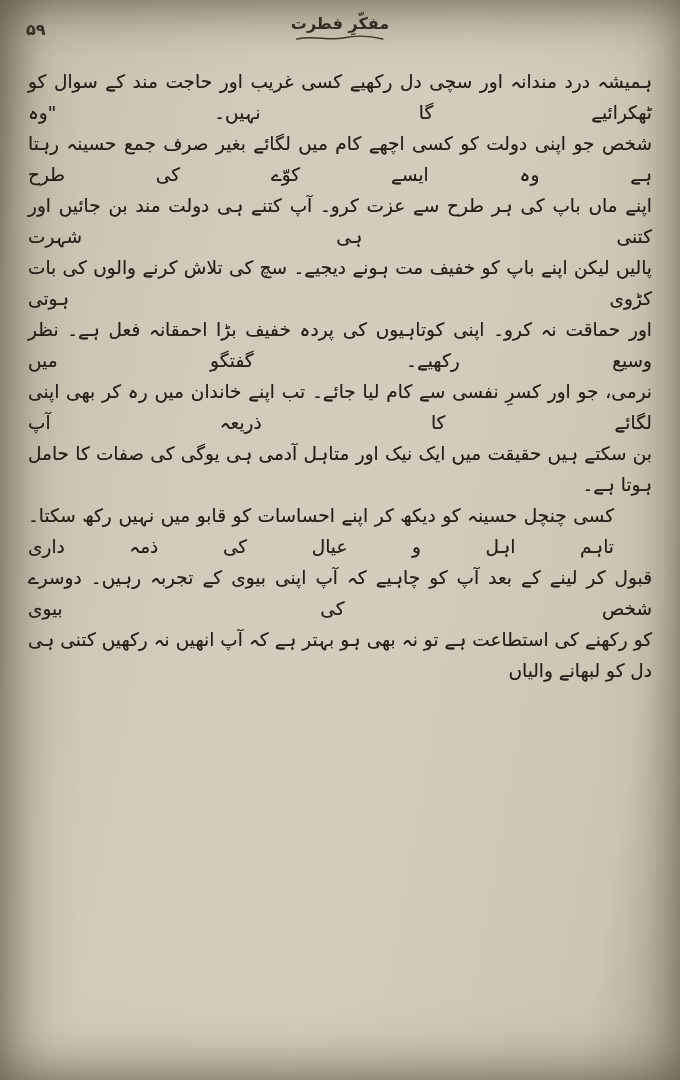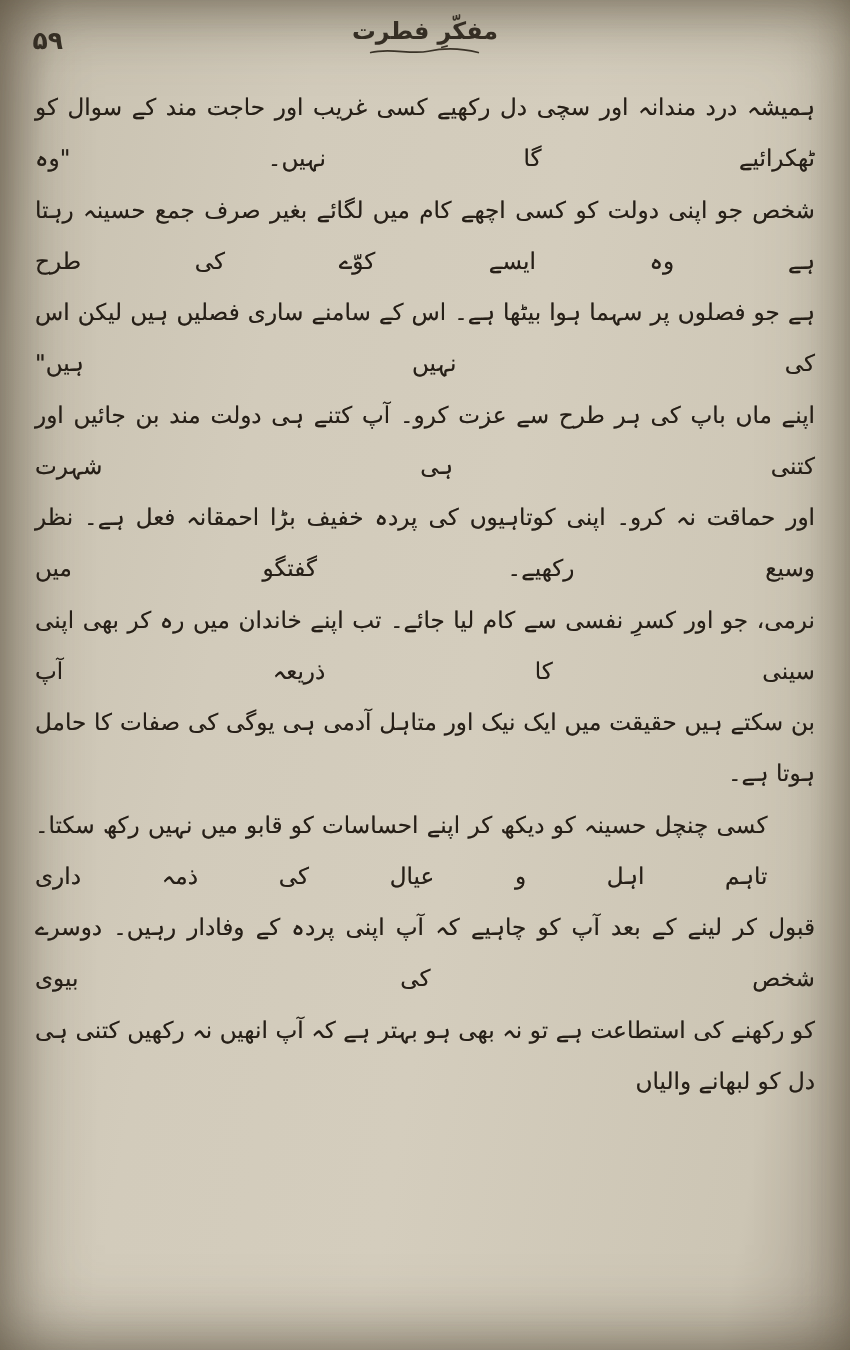--- a/index.html
+++ b/index.html
@@ -12,41 +12,41 @@
     box-shadow:inset 0 0 70px rgba(92,82,64,.40),
                inset 30px 0 60px -28px rgba(80,70,52,.55),
                inset -18px 0 50px -26px rgba(80,70,52,.45),
                inset 0 26px 50px -24px rgba(80,70,52,.45),
                inset 0 -26px 50px -24px rgba(80,70,52,.40);
     font-family:"DejaVu Sans","Liberation Sans",sans-serif;
     color:#28231c;
   }
   .page-number{
     position:absolute;top:20px;left:26px;
-    font-size:20px;font-weight:bold;color:#352e24;
+    font-size:16px;font-weight:bold;color:#352e24;
     direction:rtl;
     text-align:center;
   }
   .header{
     position:absolute;top:14px;left:50%;transform:translateX(-50%);
     text-align:center;direction:rtl;
   }
   .header-title{
-    font-size:19px;font-weight:bold;color:#352e24;
+    font-size:16px;font-weight:bold;color:#352e24;
     letter-spacing:.5px;
   }
   .header-flourish{display:block;margin:1px auto 0;}
   .text-block{
     position:absolute;top:66px;right:28px;left:28px;
     direction:rtl;
   }
   .para{margin:0;padding:0;}
   .line{
     font-size:18.5px;
-    line-height:41px;
+    line-height:31px;
     text-align:justify;
     text-align-last:justify;
     color:#261f17;
     text-shadow:0 0 .4px rgba(38,31,23,.55);
     white-space:normal;
   }
   .para .line:last-child{text-align-last:right;}
   .para.indent .line:first-child{padding-right:38px;}
 </style>
 </head>
@@ -60,26 +60,26 @@
     <div class="header-title">مفکّرِ فطرت</div>
     <svg class="header-flourish" width="90" height="8" viewBox="0 0 90 8" aria-hidden="true">
       <path d="M2 5 C 18 1, 34 7, 48 4 S 76 2, 88 5" fill="none" stroke="#3a3328" stroke-width="1.4" stroke-linecap="round"></path>
     </svg>
   </div>
 
   <div class="text-block" id="text-block">
       <div class="para">
         <div class="line">ہمیشہ درد مندانہ اور سچی دل رکھیے کسی غریب اور حاجت مند کے سوال کو ٹھکرائیے گا نہیں۔ "وہ</div>
         <div class="line">شخص جو اپنی دولت کو کسی اچھے کام میں لگائے بغیر صرف جمع حسینہ رہتا ہے وہ ایسے کوّے کی طرح</div>
-        <div class="line">ہے جو فصلوں پر سہما ہوا بیٹھا ہے۔ اس کے سامنے ساری فصلیں ہیں لیکن اس کی نہیں ہیں"</div>
         <div class="line">اپنے ماں باپ کی ہر طرح سے عزت کرو۔ آپ کتنے ہی دولت مند بن جائیں اور کتنی ہی شہرت</div>
+        <div class="line">پالیں لیکن اپنے باپ کو خفیف مت ہونے دیجیے۔ سچ کی تلاش کرنے والوں کی بات کڑوی ہوتی</div>
         <div class="line">اور حماقت نہ کرو۔ اپنی کوتاہیوں کی پردہ خفیف بڑا احمقانہ فعل ہے۔ نظر وسیع رکھیے۔ گفتگو میں</div>
-        <div class="line">نرمی، جو اور کسرِ نفسی سے کام لیا جائے۔ تب اپنے خاندان میں رہ کر بھی اپنی سینی کا ذریعہ آپ</div>
+        <div class="line">نرمی، جو اور کسرِ نفسی سے کام لیا جائے۔ تب اپنے خاندان میں رہ کر بھی اپنی لگائے کا ذریعہ آپ</div>
         <div class="line">بن سکتے ہیں حقیقت میں ایک نیک اور متاہل آدمی ہی یوگی کی صفات کا حامل ہوتا ہے۔</div>
       </div>
       <div class="para indent">
         <div class="line">کسی چنچل حسینہ کو دیکھ کر اپنے احساسات کو قابو میں نہیں رکھ سکتا۔ تاہم اہل و عیال کی ذمہ داری</div>
-        <div class="line">قبول کر لینے کے بعد آپ کو چاہیے کہ آپ اپنی پردہ کے وفادار رہیں۔ دوسرے شخص کی بیوی</div>
+        <div class="line">قبول کر لینے کے بعد آپ کو چاہیے کہ آپ اپنی بیوی کے تجربہ رہیں۔ دوسرے شخص کی بیوی</div>
         <div class="line">کو رکھنے کی استطاعت ہے تو نہ بھی ہو بہتر ہے کہ آپ انھیں نہ رکھیں کتنی ہی دل کو لبھانے والیاں</div>
       </div>
     </div>
 
 </div>
 
 </body></html>

